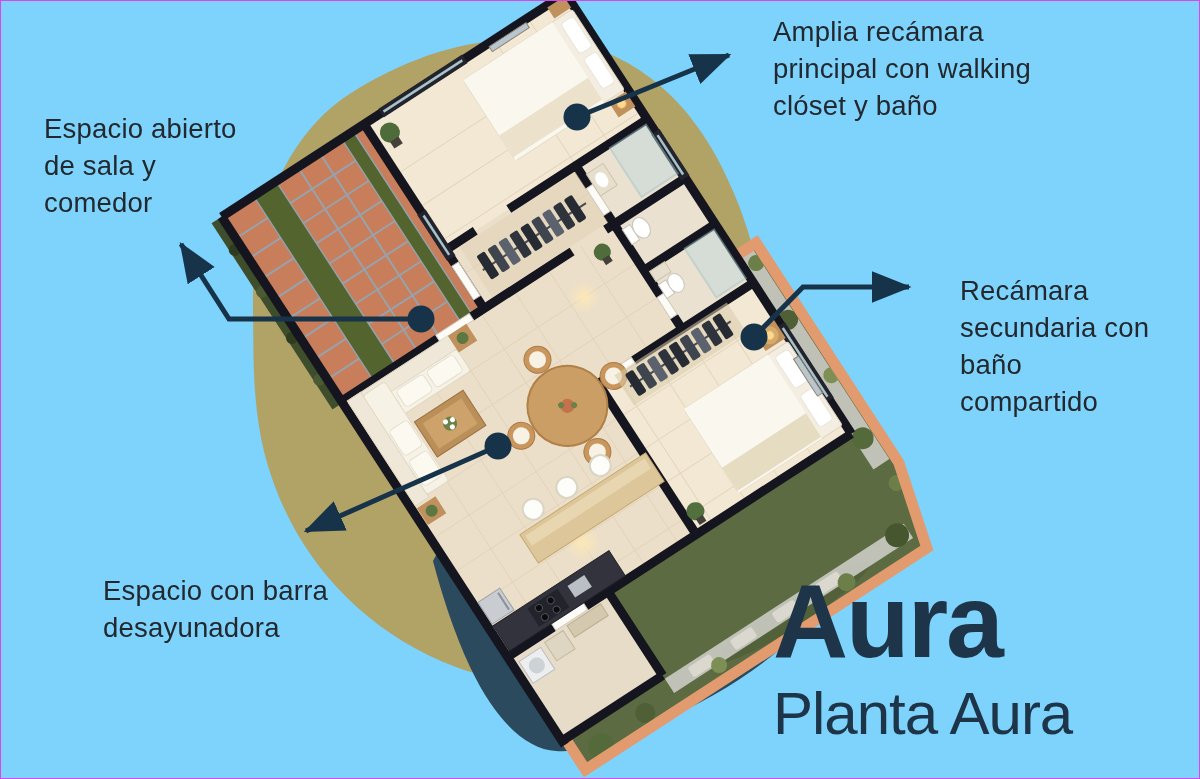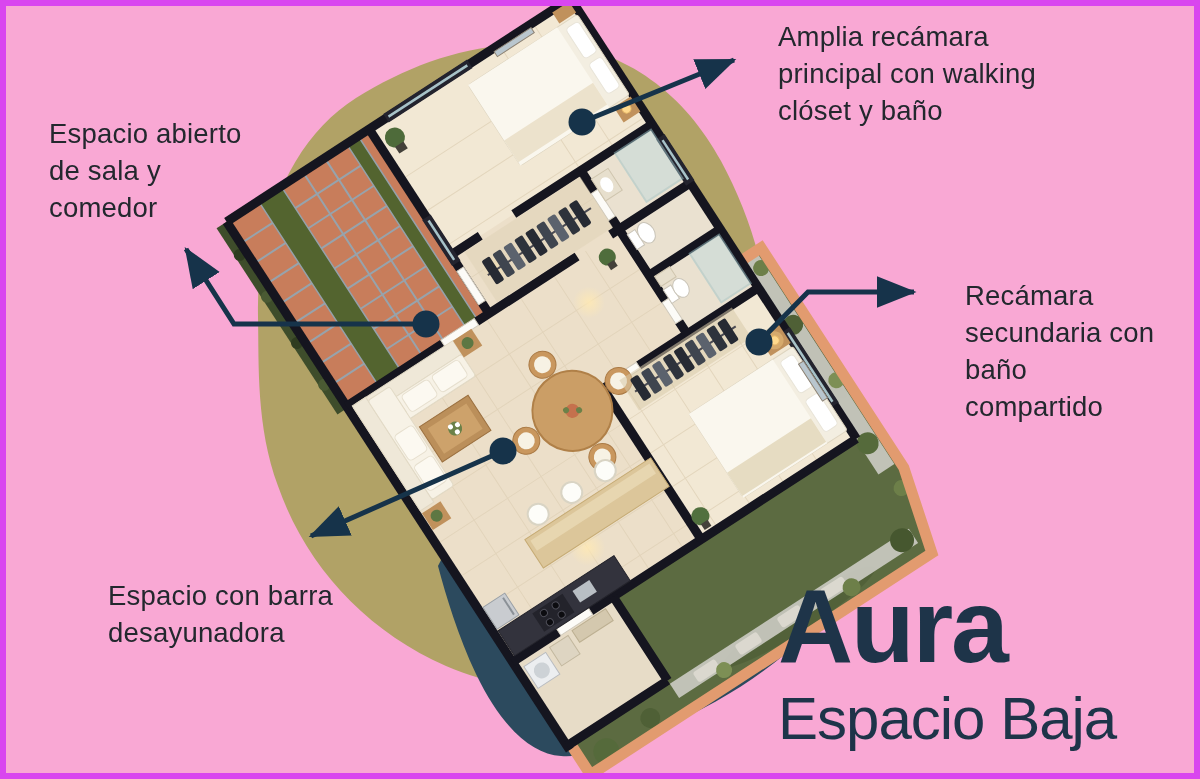--- a/index.html
+++ b/index.html
@@ -1,18 +1,18 @@
 <!DOCTYPE html>
 <html><head>
 <meta charset="utf-8">
 <style>
   html,body{margin:0;padding:0;background:#d8d8d8;}
   .stage{
     position:relative;width:1200px;height:779px;overflow:hidden;
-    background:#f9a8d4;border:6px solid #d946ef;box-sizing:border-box;
+    background:#7dd3fc;border:1px solid #d946ef;box-sizing:border-box;
     font-family:"Liberation Sans","DejaVu Sans",sans-serif;
   }
   .stage svg{position:absolute;left:0;top:0;}
   .note{
     position:absolute;
     font-size:27.5px;line-height:37px;letter-spacing:.2px;
     color:#23282e;white-space:pre-line;
   }
   .note-master{left:772px;top:12px;width:330px;}
   .note-living{left:43px;top:109px;width:260px;}
@@ -333,16 +333,16 @@
 comedor</div>
   <div class="note note-secondary">Recámara
 secundaria con
 baño
 compartido</div>
   <div class="note note-kitchen">Espacio con barra
 desayunadora</div>
 
   <div class="brand">
     <div class="title">Aura</div>
-    <div class="subtitle">Espacio Baja</div>
+    <div class="subtitle">Planta Aura</div>
   </div>
 
 </div>
 
 </body></html>

